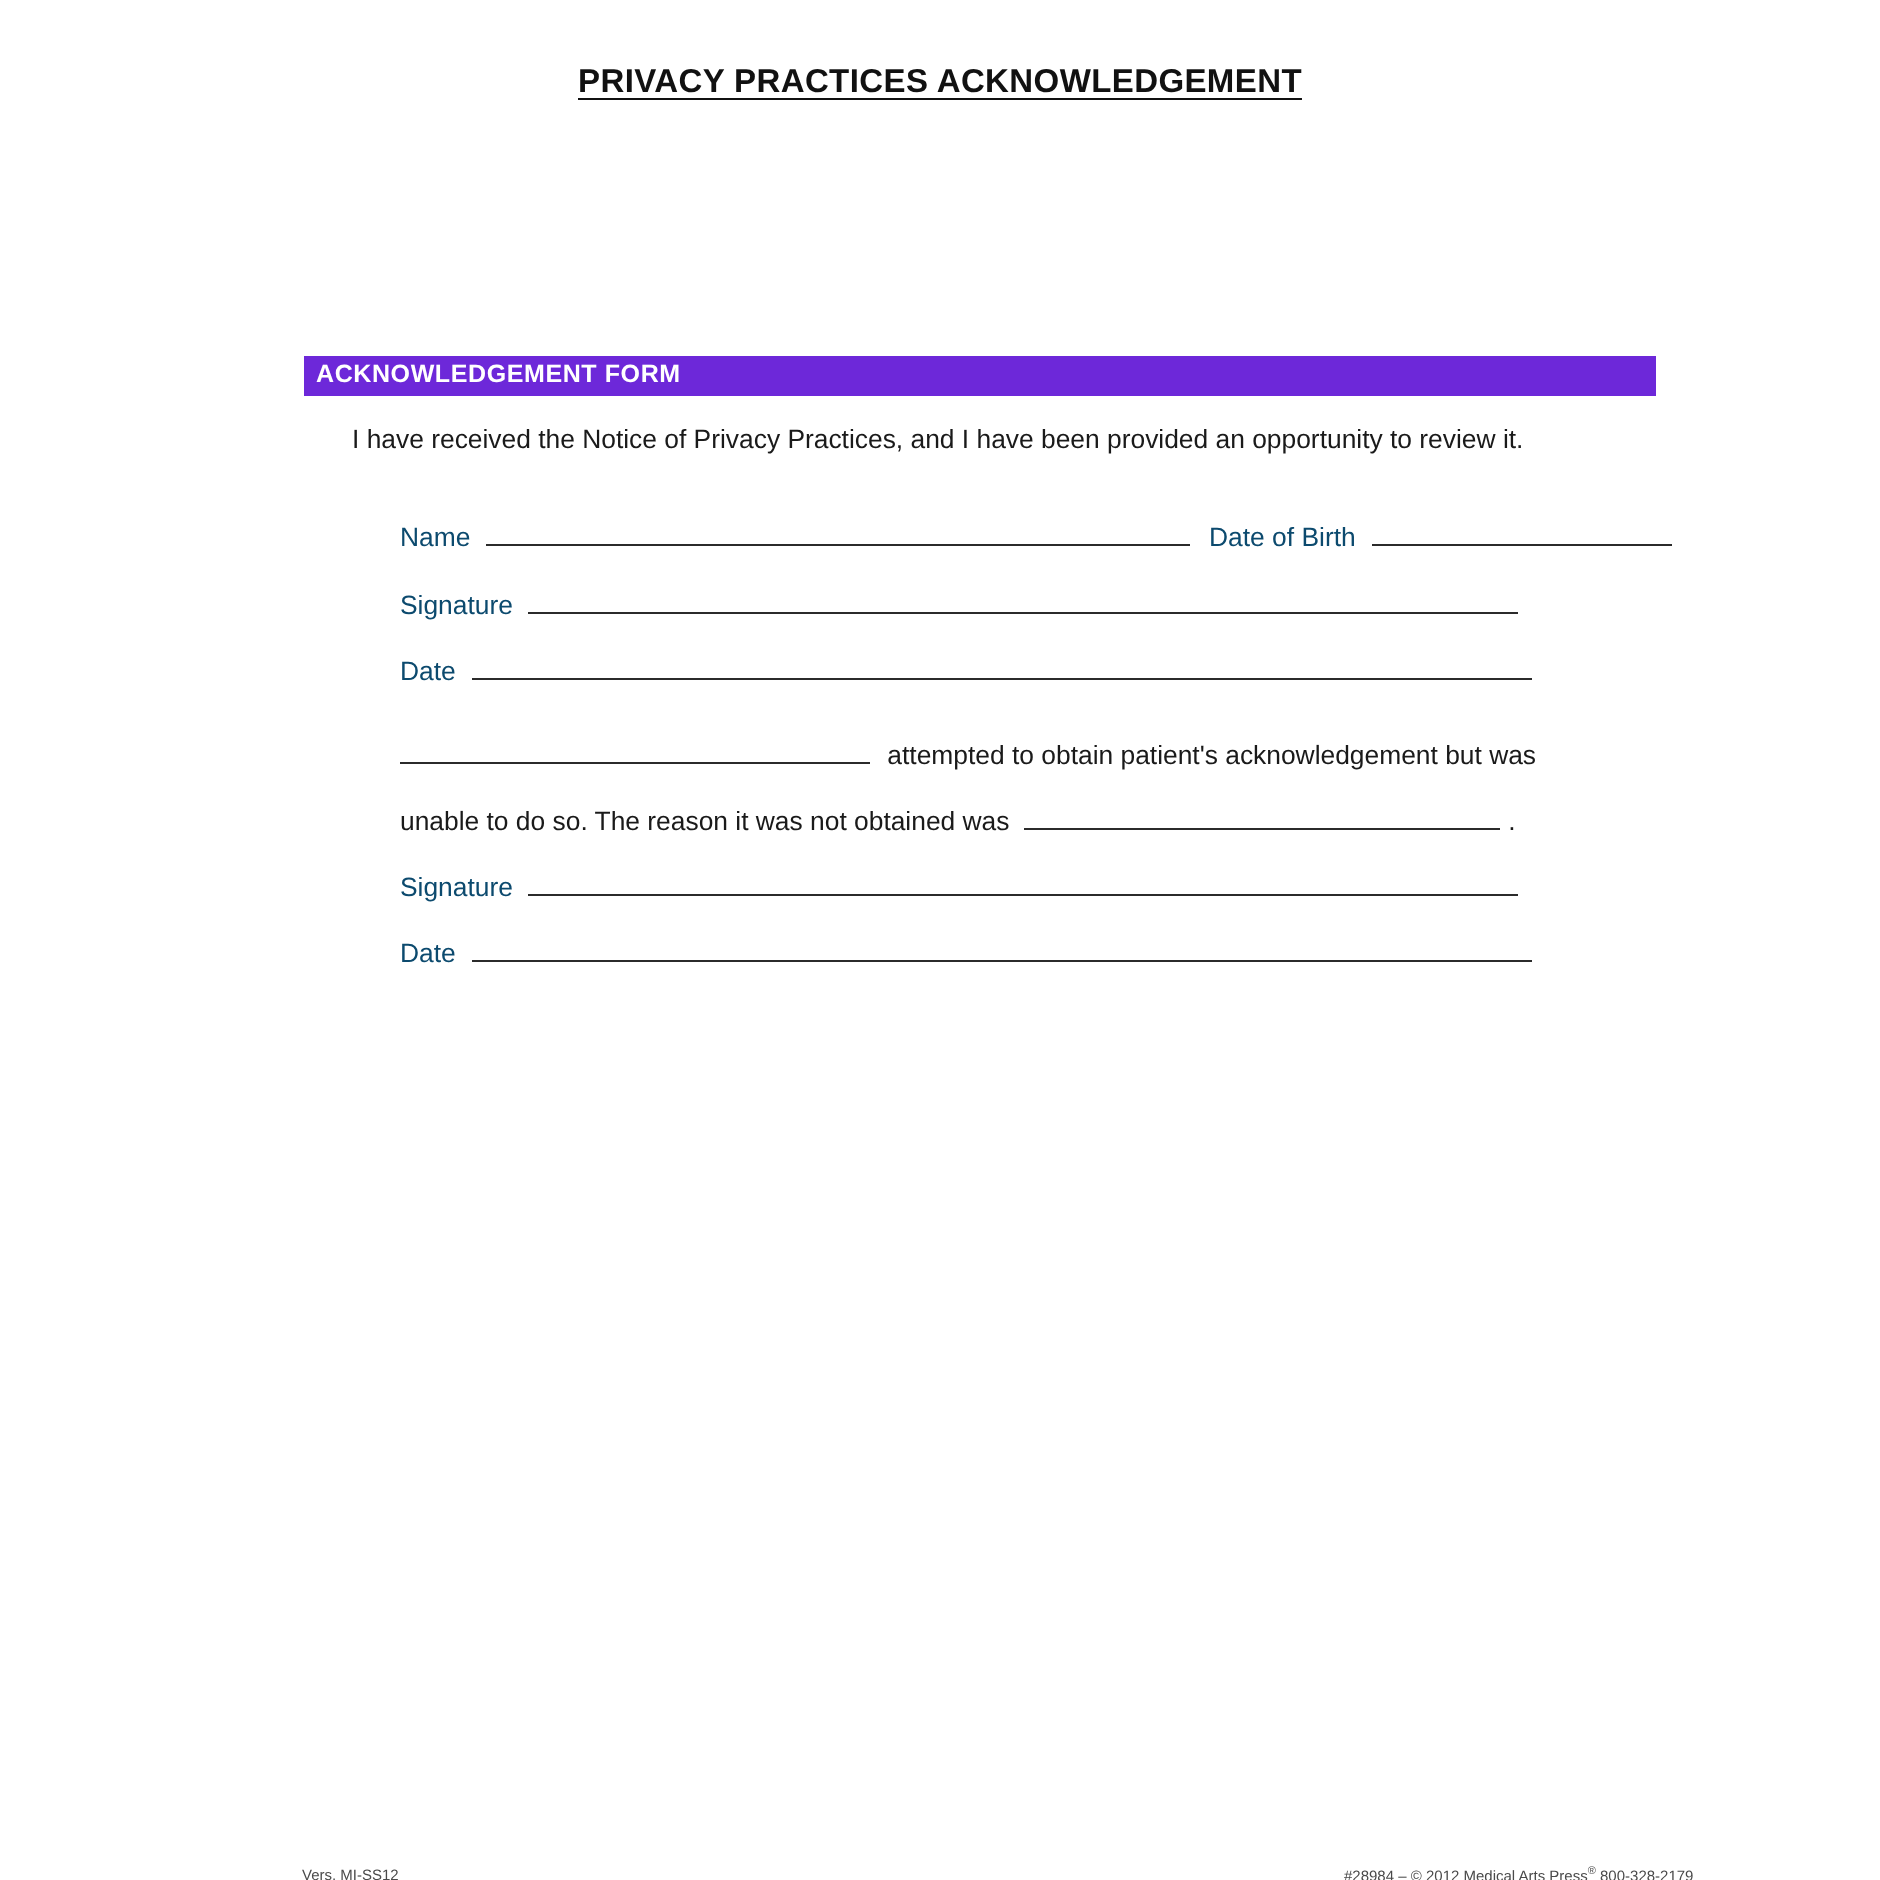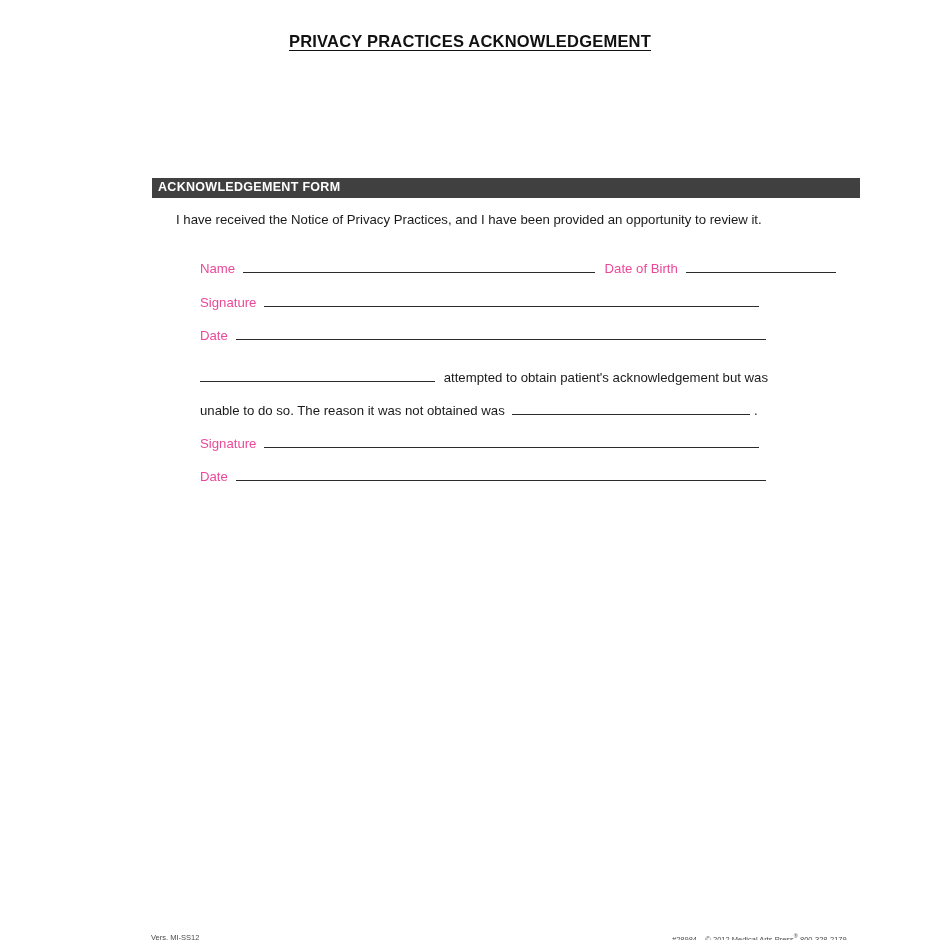--- a/index.html
+++ b/index.html
@@ -38,22 +38,21 @@
     text-underline-offset: 3px;
     color: #111111;
   }
 
   .section-bar {
     position: absolute;
     left: 152px;
     top: 178px;
     width: 676px;
     height: 20px;
-    background: #404040;
-    padding-left: 32px;
+    background: #6d28d9;
   }
   .section-bar-label {
     position: absolute;
     left: 6px;
     top: 2px;
     font-size: 12.5px;
     font-weight: bold;
     color: #ffffff;
     letter-spacing: 0.3px;
   }
@@ -72,21 +71,21 @@
     position: absolute;
     left: 200px;
     top: 260px;
     width: 582px;
   }
 
   .form-row {
     position: relative;
     height: 33.5px;
     font-size: 13.2px;
-    color: #ec4899;
+    color: #0c4a6e;
     white-space: nowrap;
   }
 
   .flabel {
     display: inline-block;
     vertical-align: baseline;
   }
 
   .rule {
     display: inline-block;

